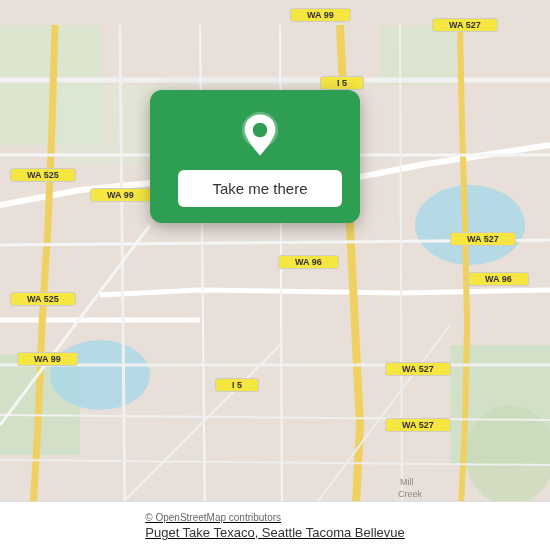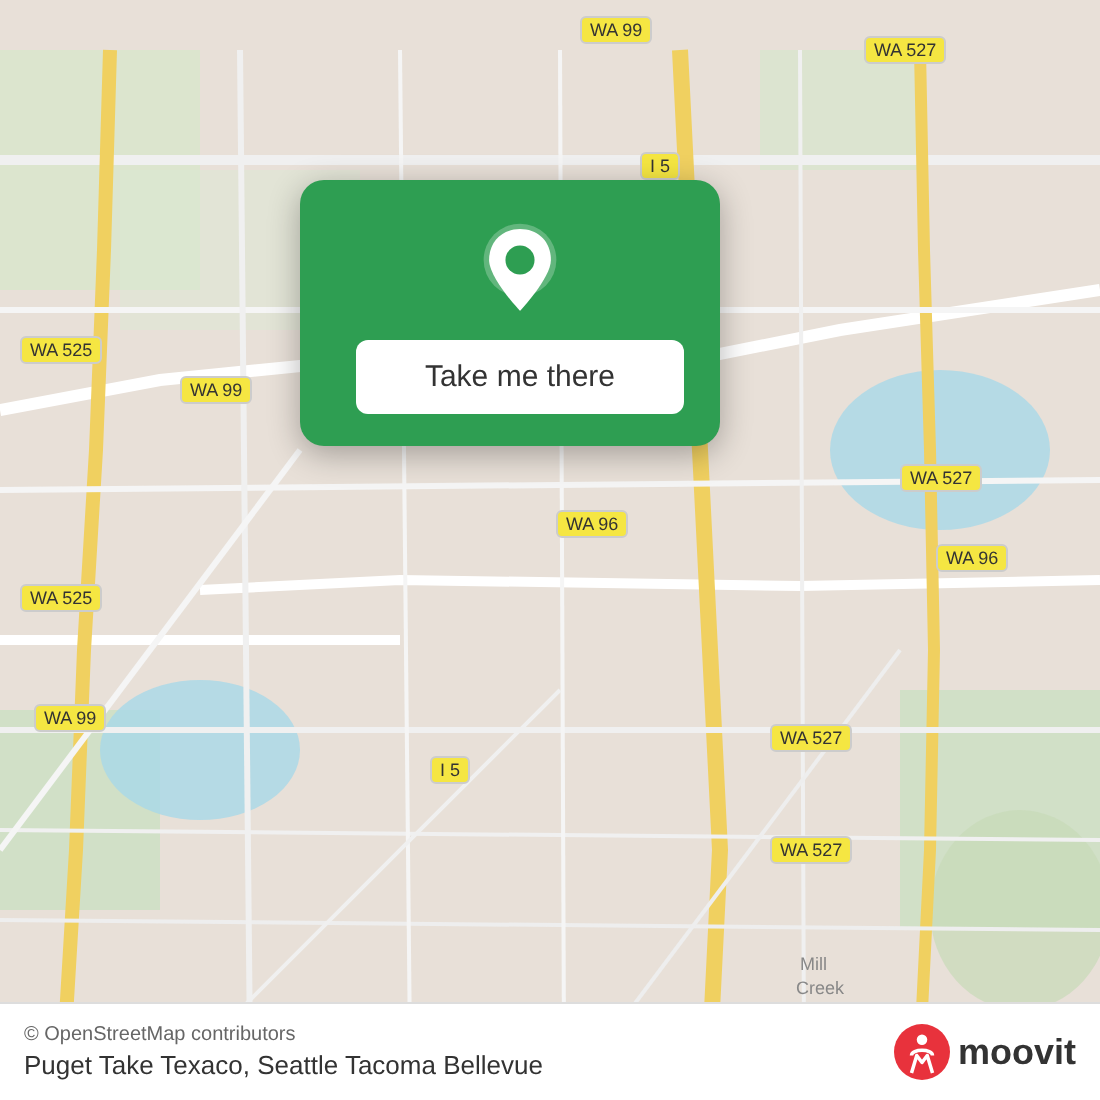--- a/index.html
+++ b/index.html
@@ -65,21 +65,22 @@
     .bottom-bar {
       position: absolute;
       bottom: 0;
       left: 0;
       width: 100%;
       background: white;
       padding: 10px 12px;
       border-top: 1px solid #ddd;
       display: flex;
       align-items: center;
-      justify-content: space-between;
+      justify-content: center;
+      text-decoration: underline;
     }
 
     .bottom-left {
       display: flex;
       flex-direction: column;
       gap: 2px;
     }
 
     .osm-credit {
       font-size: 10px;
@@ -109,22 +110,22 @@
       color: #333;
     }
 
     
     .road-badge {
       position: absolute;
       background: #f5e642;
       border: 1px solid #ccc;
       border-radius: 3px;
       font-size: 9px;
-      font-weight: normal;
-      padding: 1px 4px;
+      font-weight: bold;
+      padding: 1px 16px;
       color: #333;
       pointer-events: none;
     }
   </style>
 </head>
 <body>
 
 <div class="map-container">
 
   <svg class="map-svg" viewBox="0 0 550 500">
@@ -197,25 +198,14 @@
     </svg>
 
     <button class="take-me-button">Take me there</button>
   </div>
 
   <div class="bottom-bar">
     <div class="bottom-left">
       <span class="osm-credit">© OpenStreetMap contributors</span>
       <span class="location-label">Puget Take Texaco, Seattle Tacoma Bellevue</span>
     </div>
-    <div class="moovit-logo">
-
-      <svg class="moovit-icon" viewBox="0 0 32 32">
-        <circle cx="16" cy="16" r="16" fill="#e8323c"></circle>
-
-        <circle cx="16" cy="9" r="3" fill="white"></circle>
-        <path d="M10 28 L13 18 L16 22 L19 18 L22 28" stroke="white" stroke-width="2" fill="none" stroke-linejoin="round"></path>
-        <path d="M10 18 C10 14 22 14 22 18" stroke="white" stroke-width="2" fill="none"></path>
-      </svg>
-      <span class="moovit-text">moovit</span>
-    </div>
   </div>
 </div>
 
 </body></html>

